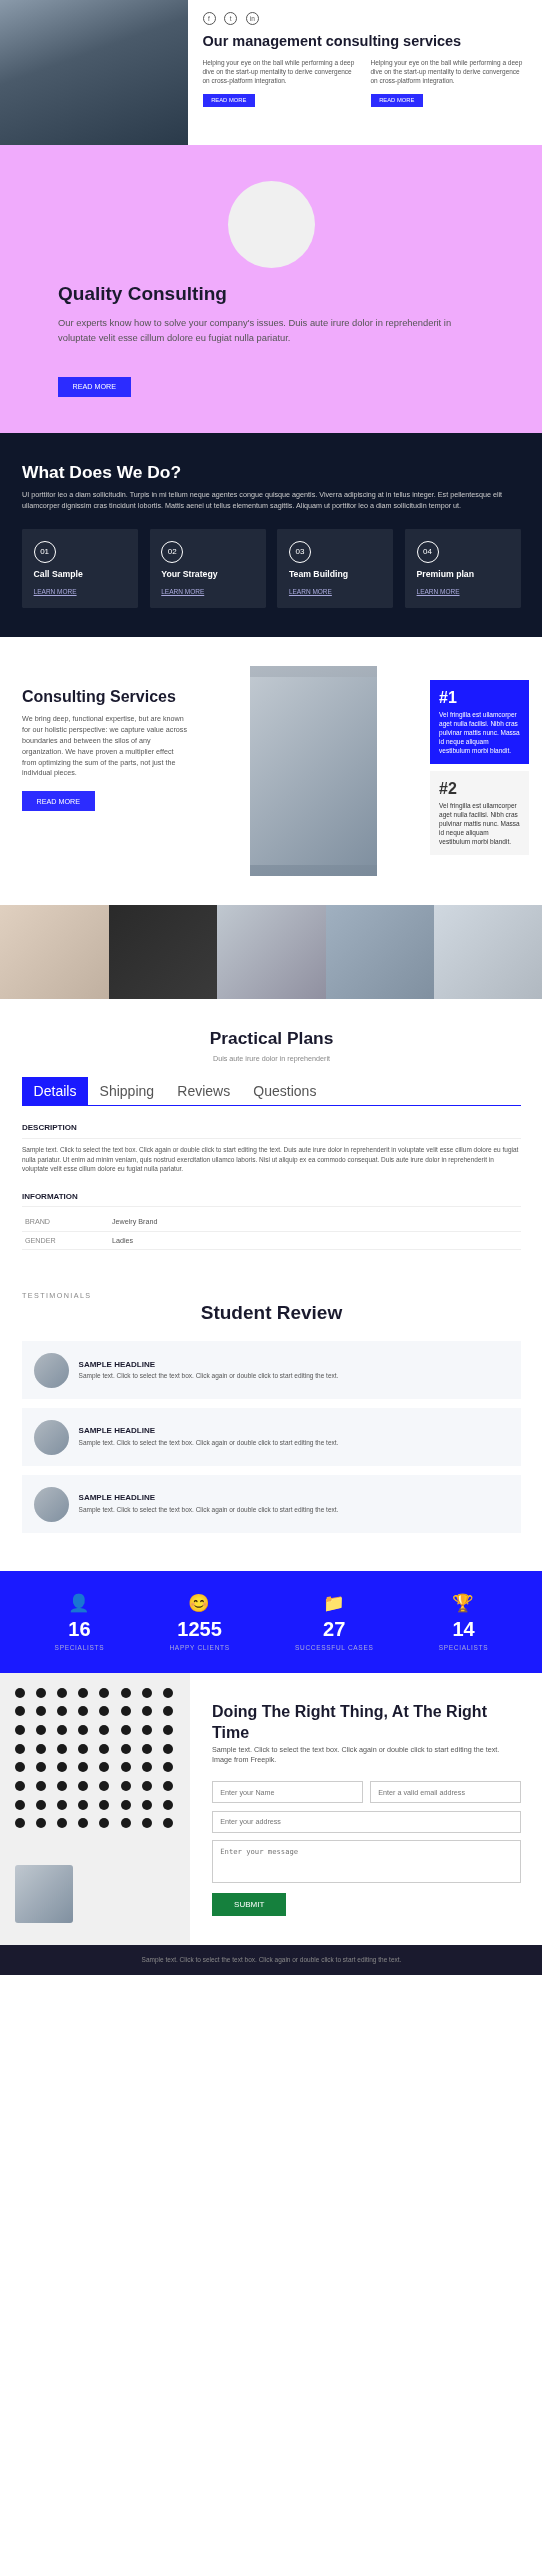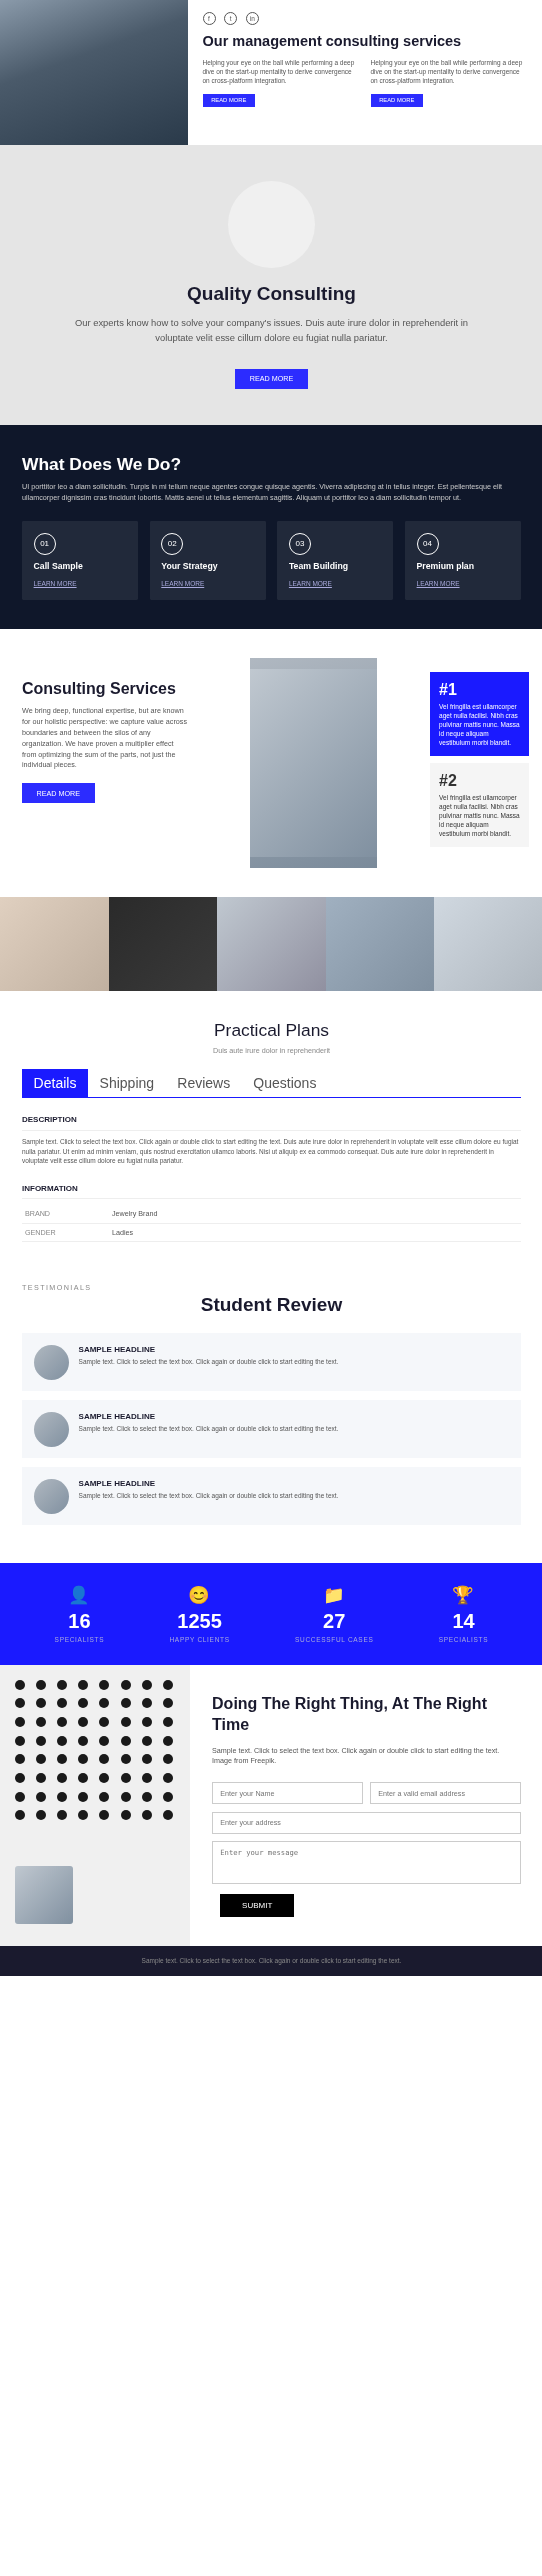--- a/index.html
+++ b/index.html
@@ -6,24 +6,24 @@
     body { font-family: Arial, sans-serif; width: 543px; background: #fff; }
 
     
     .header { position: relative; height: 145px; overflow: hidden; }
     .social-icons { display: flex; gap: 8.7px; margin-bottom: 7.2px; }
     .social-icon { width: 13px; height: 13px; border: 0.7px solid #555; border-radius: 50%; display: flex; align-items: center; justify-content: center; font-size: 6.5px; color: #555; }
     .header-title { font-size: 14.5px; font-weight: bold; color: #1a1a2e; line-height: 1.3; margin-bottom: 7.2px; }
     .btn-read-more { display: inline-block; background: #2c2cff; color: #fff; font-size: 5.8px; padding: 3.6px 8.7px; text-decoration: none; margin-top: 2.9px; }
 
     
-    .quality-section { background: #e5e5e5; padding: 36px 58px; text-align: center; }
+    .quality-section { background: #f0abfc; padding: 36px 58px; text-align: left; }
     .quality-circle { width: 87px; height: 87px; border-radius: 50%; background: #f0f0f0; margin: 0 auto 14.5px; }
     .quality-title { font-size: 19px; font-weight: bold; color: #1a1a2e; margin-bottom: 10px; }
-    .quality-desc { font-size: 9.4px; color: #555; line-height: 1.6; margin-bottom: 24px; }
+    .quality-desc { font-size: 9.4px; color: #555; line-height: 1.6; margin-bottom: 32px; }
     .btn-blue { display: inline-block; background: #2c2cff; color: #fff; font-size: 7.2px; padding: 5.8px 14.5px; text-decoration: none; }
 
     
     .what-section { background: #0f172a; padding: 29px 22px; }
     .what-title { font-size: 17.4px; font-weight: bold; color: #fff; margin-bottom: 7.2px; }
     .what-desc { font-size: 7.2px; color: #ccc; line-height: 1.5; margin-bottom: 17.4px; }
     .what-cards { display: flex; gap: 11.6px; }
     .what-card { flex: 1; background: rgba(255,255,255,0.08); padding: 11.6px; border-radius: 1.4px; }
     .card-num { width: 22px; height: 22px; border-radius: 50%; border: 1.1px solid #fff; color: #fff; font-size: 8px; display: flex; align-items: center; justify-content: center; margin-bottom: 5.8px; }
     .card-title { font-size: 8.7px; font-weight: bold; color: #fff; margin-bottom: 4.3px; }
@@ -46,61 +46,61 @@
     .images-strip { display: flex; height: 94px; }
     .strip-img { flex: 1; }
     .strip-img-1 { background: linear-gradient(135deg, #e0d0c0 0%, #c0b0a0 100%); }
     .strip-img-2 { background: linear-gradient(135deg, #2a2a2a 0%, #3a3a3a 100%); }
     .strip-img-3 { background: linear-gradient(135deg, #c0c8d0 0%, #9090a0 100%); }
     .strip-img-4 { background: linear-gradient(135deg, #a0b0c0 0%, #8090a0 100%); }
     .strip-img-5 { background: linear-gradient(135deg, #d0d8e0 0%, #b0b8c0 100%); }
 
     
     .plans-section { padding: 29px 22px 0; }
-    .plans-title { font-size: 17.4px; font-weight: normal; color: #1a1a2e; text-align: center; margin-bottom: 4.3px; }
+    .plans-title { font-size: 17.4px; font-weight: bold; color: #1a1a2e; text-align: center; margin-bottom: 4.3px; }
     .plans-sub { font-size: 7.2px; color: #888; text-align: center; margin-bottom: 14.5px; }
     .tabs { display: flex; border-bottom: 1.4px solid #1a1aff; margin-bottom: 0; }
     .tab { padding: 5.8px 11.6px; font-size: 14px; color: #555; cursor: pointer; }
     .tab.active { background: #1a1aff; color: #fff; }
     .tab-content { padding: 11.6px 0; }
     .tab-section-title { font-size: 8px; font-weight: bold; color: #1a1a2e; margin-bottom: 5.8px; padding: 5.8px 0; border-bottom: 0.7px solid #eee; }
     .tab-desc { font-size: 6.5px; color: #555; line-height: 1.5; margin-bottom: 11.6px; }
     .info-table { width: 100%; border-collapse: collapse; }
     .info-table tr { border-bottom: 0.7px solid #eee; }
     .info-table td { padding: 4.3px 2.9px; font-size: 7.2px; color: #555; }
     .info-table td:first-child { color: #888; width: 87px; }
 
     
     .review-section { padding: 29px 22px; background: #fff; }
     .review-sub { font-size: 7.2px; color: #888; text-align: left; margin-bottom: 2px; text-transform: uppercase; letter-spacing: 1.4px; }
     .review-title { font-size: 19px; font-weight: bold; color: #1a1a2e; text-align: center; margin-bottom: 17.4px; }
-    .review-card { display: flex; background: #f5f7fa; padding: 11.6px; margin-bottom: 8.7px; gap: 10px; align-items: flex-start; }
+    .review-card { display: flex; background: #f5f7fa; padding: 11.6px; margin-bottom: 8.7px; gap: 10px; align-items: center; }
     .review-avatar { width: 35px; height: 35px; border-radius: 50%; background: linear-gradient(135deg, #b0b8c0 0%, #8090a0 100%); flex-shrink: 0; }
     .review-content { flex: 1; }
     .review-headline { font-size: 8px; font-weight: bold; color: #1a1a2e; margin-bottom: 2.9px; }
     .review-text { font-size: 6.5px; color: #555; line-height: 1.5; }
 
     
     .stats-section { background: #1a1aff; padding: 22px; display: flex; justify-content: space-around; }
     .stat-item { text-align: center; color: #fff; }
     .stat-icon { font-size: 17.4px; margin-bottom: 4.3px; }
     .stat-num { font-size: 20px; font-weight: bold; margin-bottom: 2.9px; }
     .stat-label { font-size: 6.5px; color: #aad; text-transform: uppercase; letter-spacing: 0.7px; }
 
     
     .right-thing-section { display: flex; min-height: 217px; }
     .right-thing-img { width: 35%; background: #f0f0f0; position: relative; overflow: hidden; }
     .dots-pattern { position: absolute; bottom: 0; left: 0; right: 0; top: 0; }
     .right-thing-content { flex: 1; padding: 29px 22px; }
-    .right-title { font-size: 16px; font-weight: bold; color: #1a1a2e; margin-bottom: 10px; line-height: 1.3; }
+    .right-title { font-size: 16px; font-weight: bold; color: #1a1a2e; margin-bottom: 1px; line-height: 1.3; }
     .right-desc { font-size: 7.2px; color: #555; line-height: 1.5; margin-bottom: 14.5px; }
     .form-row { display: flex; gap: 7.2px; margin-bottom: 7.2px; }
     .form-input { flex: 1; padding: 5.8px 7.2px; border: 0.7px solid #ccc; font-size: 7.2px; color: #555; outline: none; }
     .form-textarea { width: 100%; padding: 5.8px 7.2px; border: 0.7px solid #ccc; font-size: 7.2px; color: #555; outline: none; min-height: 43px; resize: none; margin-bottom: 7.2px; }
-    .btn-submit { background: #000000; color: #fff; border: none; padding: 7px 22px; font-size: 8px; cursor: pointer; text-transform: uppercase; margin-left: 8px; }
+    .btn-submit { background: #15803d; color: #fff; border: none; padding: 7px 22px; font-size: 8px; cursor: pointer; text-transform: uppercase; }
 
     
     .footer { background: #1a1a2e; padding: 11.6px 22px; text-align: center; }
     .footer-text { font-size: 6.5px; color: #888; }
     .header-col { flex: 1; }
   </style>
 </head>
 <body>
 
 <div class="header">

